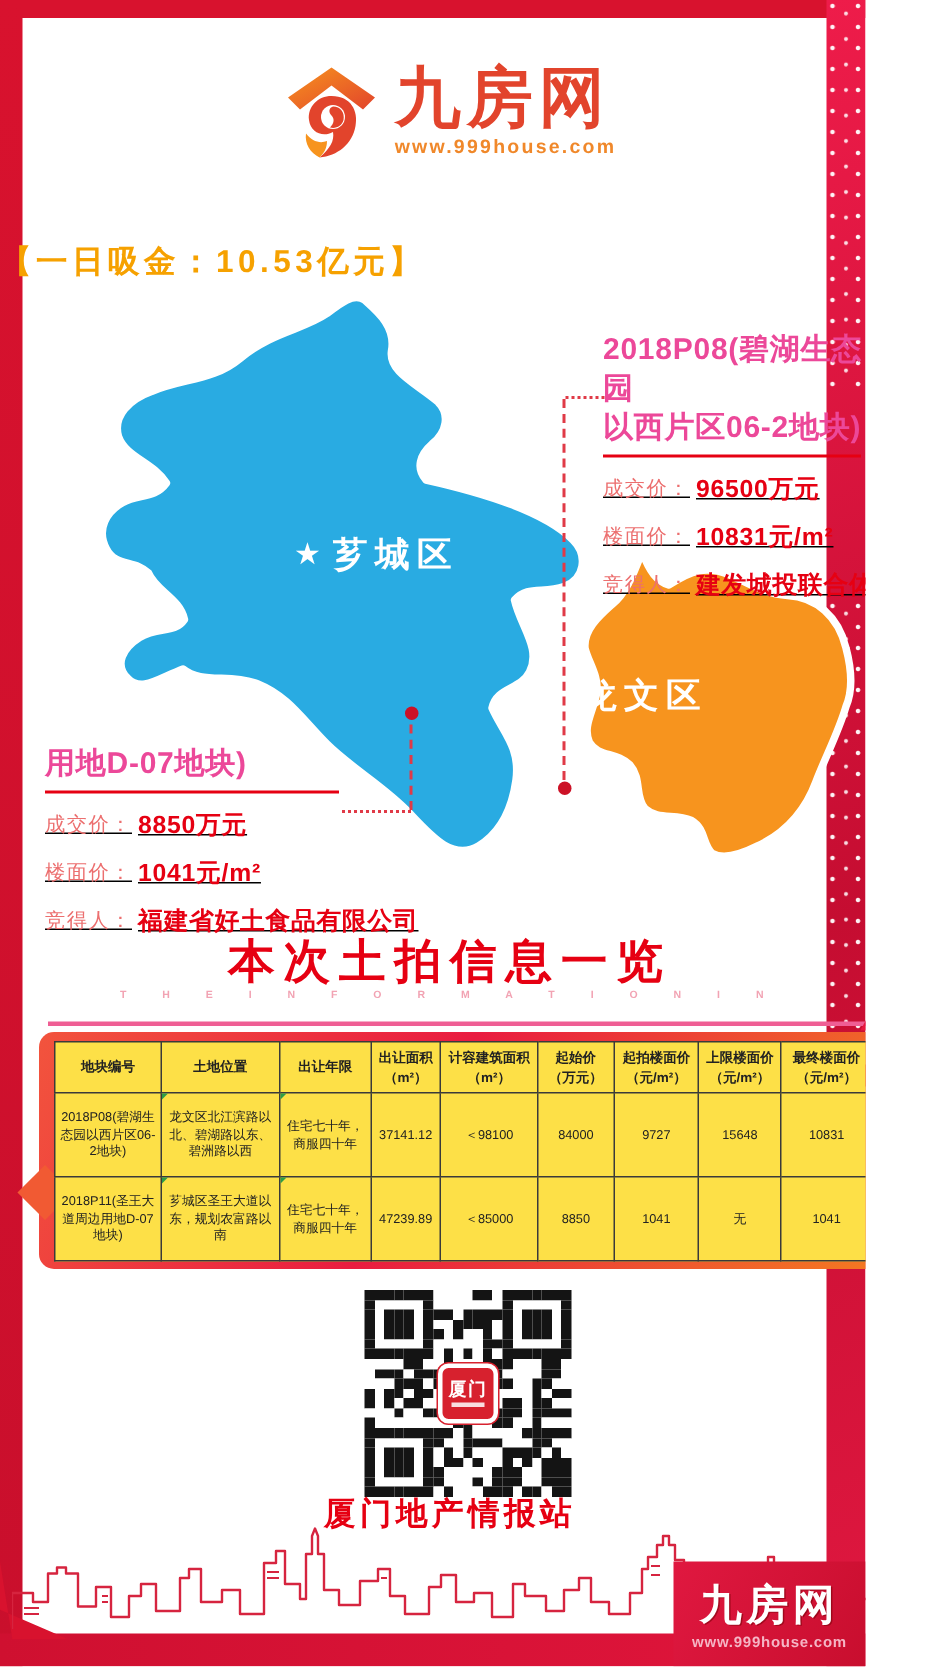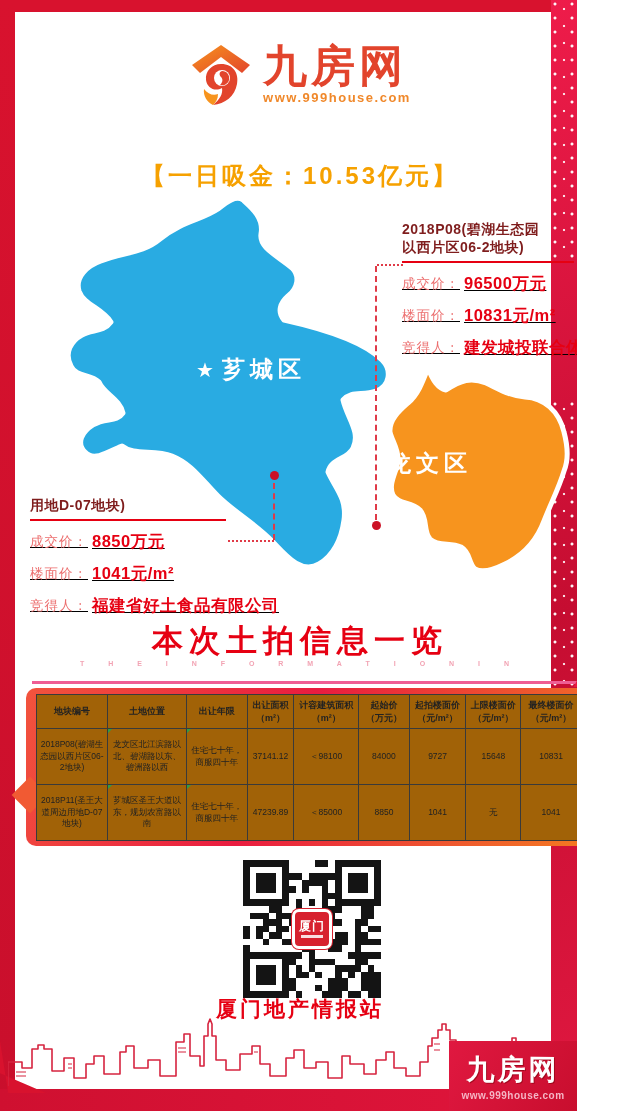--- a/index.html
+++ b/index.html
@@ -24,22 +24,22 @@
                   clip-path:polygon(0 0, 18% 100%, 100% 100%, 0 62%); }
 
   
   .brand { position:absolute; left:0; top:44px; width:600px; display:flex; justify-content:center; align-items:flex-start; gap:10px; }
   .brand-text { display:flex; flex-direction:column; align-items:flex-start; }
   .brand-name { font-size:44px; font-weight:bold; color:#e2442c; letter-spacing:4px; line-height:1; }
   .brand-url  { font-size:13px; font-weight:bold; color:#f0882a; letter-spacing:1.5px; margin-top:2px; }
 
   .main-title { position:absolute; left:0; top:110px; width:600px; text-align:center;
                 font-size:38px; font-weight:900; color:#e60012; letter-spacing:7px; }
-  .sub-title  { position:absolute; left:0; top:160px; width:600px; text-align:center;
-                font-size:24px; font-weight:bold; color:#f6a100; letter-spacing:3px; }
+  .sub-title  { position:absolute; left:0; top:160px; width:600px; text-align:left;
+                font-size:21px; font-weight:bold; color:#f6a100; letter-spacing:3px; }
 
   
   .map-svg { position:absolute; left:30px; top:192px; width:545px; height:395px; }
   .region-label { position:absolute; color:#ffffff; font-weight:bold; font-size:23px; letter-spacing:5px; display:flex; align-items:center; gap:8px; }
   .region-label .star { font-size:20px; letter-spacing:0; }
   .lbl-xiangcheng { left:196px; top:354px; }
   .lbl-longwen    { left:362px; top:448px; }
   .map-dot { position:absolute; width:9px; height:9px; border-radius:50%; background:#cc1126; }
   .dot-1 { left:270px; top:471px; }
   .dot-2 { left:372px; top:521px; }
@@ -47,42 +47,42 @@
   .conn-h { position:absolute; border-top:2px dotted #e03a47; height:0; }
   .conn-p08-v { left:375px; top:266px; height:254px; }
   .conn-p08-h { left:377px; top:264px; width:26px; }
   .conn-p11-v { left:273px; top:483px; height:57px; }
   .conn-p11-h { left:228px; top:540px; width:46px; }
 
   
   .callout { position:absolute; }
   .callout-p08 { left:402px; top:220px; width:180px; }
   .callout-p11 { left:30px; top:496px; width:310px; }
-  .callout-title { font-size:14px; font-weight:bold; color:#7f1d1d; line-height:1.3; letter-spacing:.5px; }
+  .callout-title { font-size:20px; font-weight:bold; color:#ec4899; line-height:1.3; letter-spacing:.5px; }
   .callout-rule { height:2px; background:#e60012; margin:5px 0 7px 0; }
   .callout-p08 .callout-rule { width:172px; }
   .callout-p11 .callout-rule { width:196px; }
   .callout-row { display:flex; align-items:center; margin-top:10px;text-decoration:underline; }
   .callout-label { font-size:13.5px; color:#ec6f6f; letter-spacing:1px; white-space:nowrap; }
   .callout-value { font-size:16.5px; font-weight:bold; color:#e60012; margin-left:4px; letter-spacing:.5px; white-space:nowrap; }
 
   
   .section-title { position:absolute; left:0; top:620px; width:600px; text-align:center;
                    font-size:31px; font-weight:900; color:#e60012; letter-spacing:6px; }
   .section-sub   { position:absolute; left:0; top:660px; width:600px; text-align:center;
                    font-size:7px; color:#f2a3b3; letter-spacing:11px; font-weight:bold; }
 
   
   .table-topline { position:absolute; left:32px; top:681px; width:546px; height:3px; background:#ef5e94; }
   .table-topline-end { position:absolute; left:576px; top:678px; width:16px; height:9px; background:#e8173f; transform:skewX(-28deg); }
   .table-ribbon { position:absolute; left:26px; top:688px; width:566px; height:158px; border-radius:10px;
                   background:linear-gradient(118deg,#f2543d 0%,#e91c40 45%,#ef5b2d 80%,#f47b20 100%); }
   .table-ribbon::before { content:""; position:absolute; right:-9px; top:16px; width:26px; height:26px; background:#e91c40; transform:rotate(45deg); }
   .table-ribbon::after  { content:""; position:absolute; left:-9px; bottom:38px; width:26px; height:26px; background:#f15a33; transform:rotate(45deg); }
-  table.land { position:absolute; left:36px; top:694px; width:546px; border-collapse:collapse; table-layout:fixed; background:#a16207; }
+  table.land { position:absolute; left:36px; top:694px; width:546px; border-collapse:collapse; table-layout:fixed; background:#fde047; }
   table.land th, table.land td { border:1px solid #3a3a3a; text-align:center; vertical-align:middle;
                                  font-size:8.5px; color:#222; padding:1px 1px; white-space:pre-line; line-height:1.35; }
   table.land th { font-weight:bold; height:34px; font-size:9px; }
   table.land td { height:56px; }
   td.excel-mark { position:relative; }
   td.excel-mark::before { content:""; position:absolute; left:0; top:0; border-style:solid; border-width:4px 4px 0 0; border-color:#2e9e46 transparent transparent transparent; }
 
   
   .qr-wrap { position:absolute; left:243px; top:860px; width:138px; height:138px; }
   .qr-grid { display:grid; width:138px; height:138px; grid-template-columns:repeat(21,1fr); grid-template-rows:repeat(21,1fr); }

